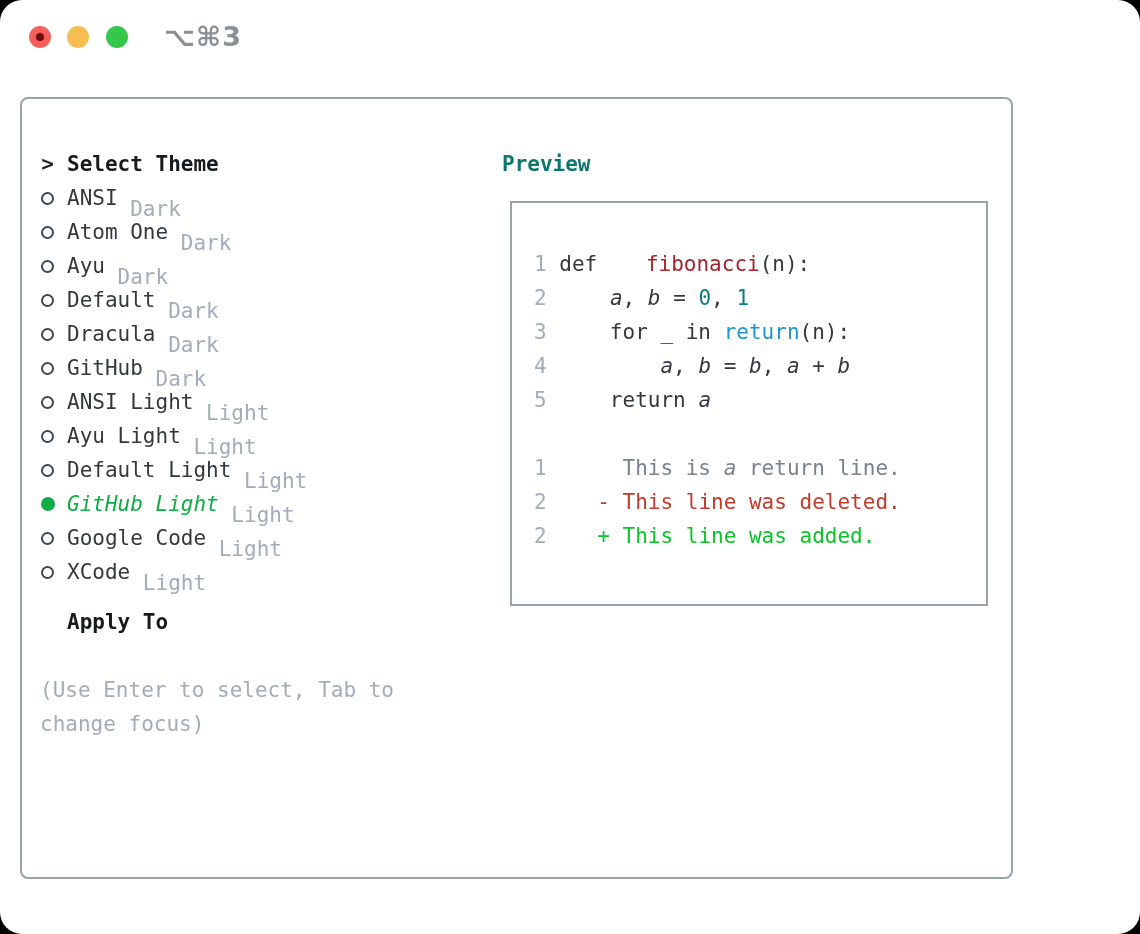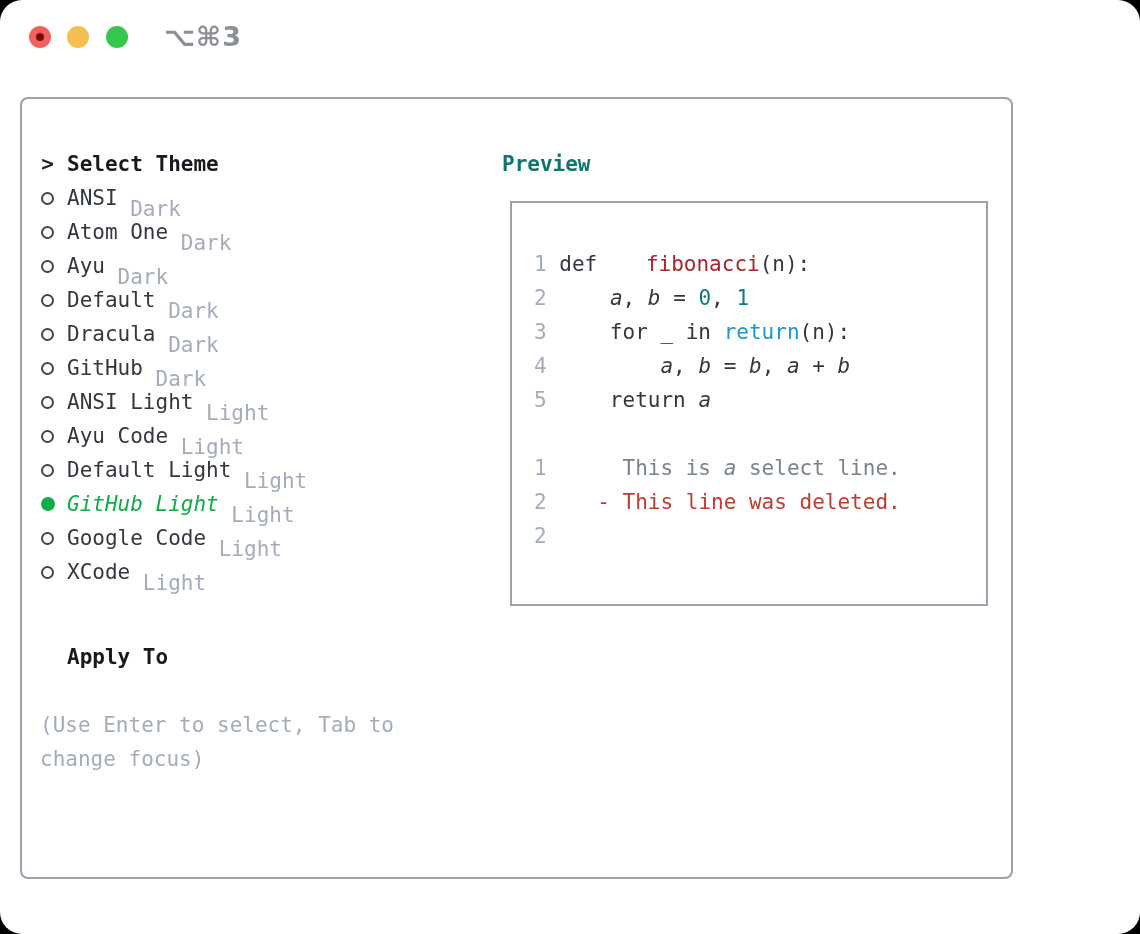--- a/index.html
+++ b/index.html
@@ -38,21 +38,21 @@
   
   .left-col{position:absolute;left:18px;top:48px;font-size:21px;color:var(--text-dark);}
   .row{display:flex;align-items:center;height:34px;white-space:pre;}
   .prefix{width:15px;display:flex;justify-content:center;align-items:center;margin-right:12px;flex:none;}
   .chevron{font-weight:bold;color:#22262C;font-size:21px;}
   .radio{width:13px;height:13px;border-radius:50%;border:2px solid #41474E;}
   .radio.on{width:14px;height:14px;border:none;background:var(--green-selected);}
   .hdr{font-weight:bold;color:#16191D;}
   .variant{color:var(--muted);margin-top:21px;}
   .sel-label{color:var(--green-selected);font-style:italic;}
-  .apply-section{margin-top:51px;}
+  .apply-section{margin-top:16px;}
   .hint{margin-top:34px;color:var(--muted);}
   .hint .row{height:34px;text-align:right;}
 
   
   .preview-label{position:absolute;left:480px;top:48px;height:34px;display:flex;align-items:center;
     font-size:21px;font-weight:bold;color:#0f766e;}
   .preview-box{position:absolute;left:488px;top:102px;width:478px;height:405px;
     border:2px solid var(--border);background:#fff;overflow:hidden;}
   .code{padding:44px 0 0 22px;font-size:21px;}
   .cline{height:34px;display:flex;align-items:center;white-space:pre;}
@@ -89,21 +89,21 @@
         <span class="hdr">Select Theme</span>
       </div>
       <div id="theme-list">
           <div class="row"><span class="prefix"><span class="radio"></span></span><span class="">ANSI</span><span class="variant"> Dark</span></div>
           <div class="row"><span class="prefix"><span class="radio"></span></span><span class="">Atom One</span><span class="variant"> Dark</span></div>
           <div class="row"><span class="prefix"><span class="radio"></span></span><span class="">Ayu</span><span class="variant"> Dark</span></div>
           <div class="row"><span class="prefix"><span class="radio"></span></span><span class="">Default</span><span class="variant"> Dark</span></div>
           <div class="row"><span class="prefix"><span class="radio"></span></span><span class="">Dracula</span><span class="variant"> Dark</span></div>
           <div class="row"><span class="prefix"><span class="radio"></span></span><span class="">GitHub</span><span class="variant"> Dark</span></div>
           <div class="row"><span class="prefix"><span class="radio"></span></span><span class="">ANSI Light</span><span class="variant"> Light</span></div>
-          <div class="row"><span class="prefix"><span class="radio"></span></span><span class="">Ayu Code</span><span class="variant"> Light</span></div>
+          <div class="row"><span class="prefix"><span class="radio"></span></span><span class="">Ayu Light</span><span class="variant"> Light</span></div>
           <div class="row"><span class="prefix"><span class="radio"></span></span><span class="">Default Light</span><span class="variant"> Light</span></div>
           <div class="row"><span class="prefix"><span class="radio on"></span></span><span class="sel-label">GitHub Light</span><span class="variant"> Light</span></div>
           <div class="row"><span class="prefix"><span class="radio"></span></span><span class="">Google Code</span><span class="variant"> Light</span></div>
           <div class="row"><span class="prefix"><span class="radio"></span></span><span class="">XCode</span><span class="variant"> Light</span></div>
         </div>
 
       <div class="apply-section">
         <div class="row">
           <span class="prefix"></span>
           <span class="hdr">Apply To</span>
@@ -118,20 +118,20 @@
 
     <div class="preview-label">Preview</div>
     <div class="preview-box">
       <div class="code" id="code-block">
           <div class="cline"><span class="lnum">1</span><span class="tok-p"> def </span><span class="tok-fn">fibonacci</span><span class="tok-p">(n):</span></div>
           <div class="cline"><span class="lnum">2</span><span class="tok-p">     </span><span class="tok-v">a</span><span class="tok-p">, </span><span class="tok-v">b</span><span class="tok-p"> = </span><span class="tok-nm">0</span><span class="tok-p">, </span><span class="tok-nm">1</span></div>
           <div class="cline"><span class="lnum">3</span><span class="tok-p">     for _ in </span><span class="tok-bi">return</span><span class="tok-p">(n):</span></div>
           <div class="cline"><span class="lnum">4</span><span class="tok-p">         </span><span class="tok-v">a</span><span class="tok-p">, </span><span class="tok-v">b</span><span class="tok-p"> = </span><span class="tok-v">b</span><span class="tok-p">, </span><span class="tok-v">a</span><span class="tok-p"> + </span><span class="tok-v">b</span></div>
           <div class="cline"><span class="lnum">5</span><span class="tok-p">     return </span><span class="tok-v">a</span></div>
           <div class="cline"><span class="lnum"></span></div>
-          <div class="cline"><span class="lnum">1</span><span class="tok-ctx">      This is </span><span class="tok-ctxv">a</span><span class="tok-ctx"> select line.</span></div>
+          <div class="cline"><span class="lnum">1</span><span class="tok-ctx">      This is </span><span class="tok-ctxv">a</span><span class="tok-ctx"> return line.</span></div>
           <div class="cline"><span class="lnum">2</span><span class="tok-p">    </span><span class="tok-del">- This line was deleted.</span></div>
-          <div class="cline"><span class="lnum">2</span><span class="tok-p">    </span></div>
+          <div class="cline"><span class="lnum">2</span><span class="tok-p">    </span><span class="tok-add">+ This line was added.</span></div>
         </div>
     </div>
 
   </div>
 </div>
 
 </body></html>

